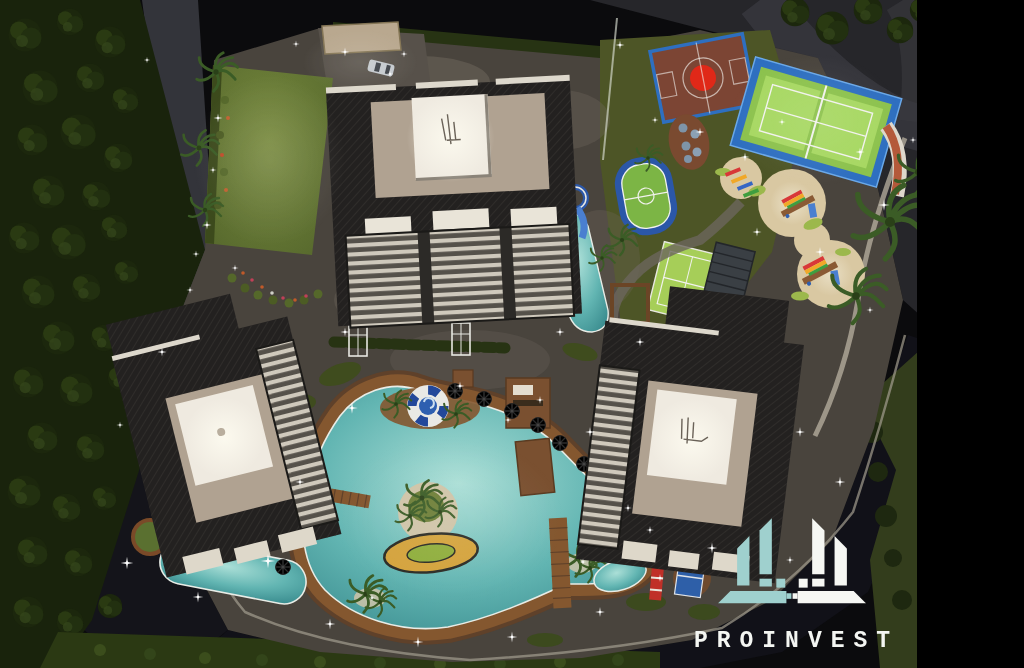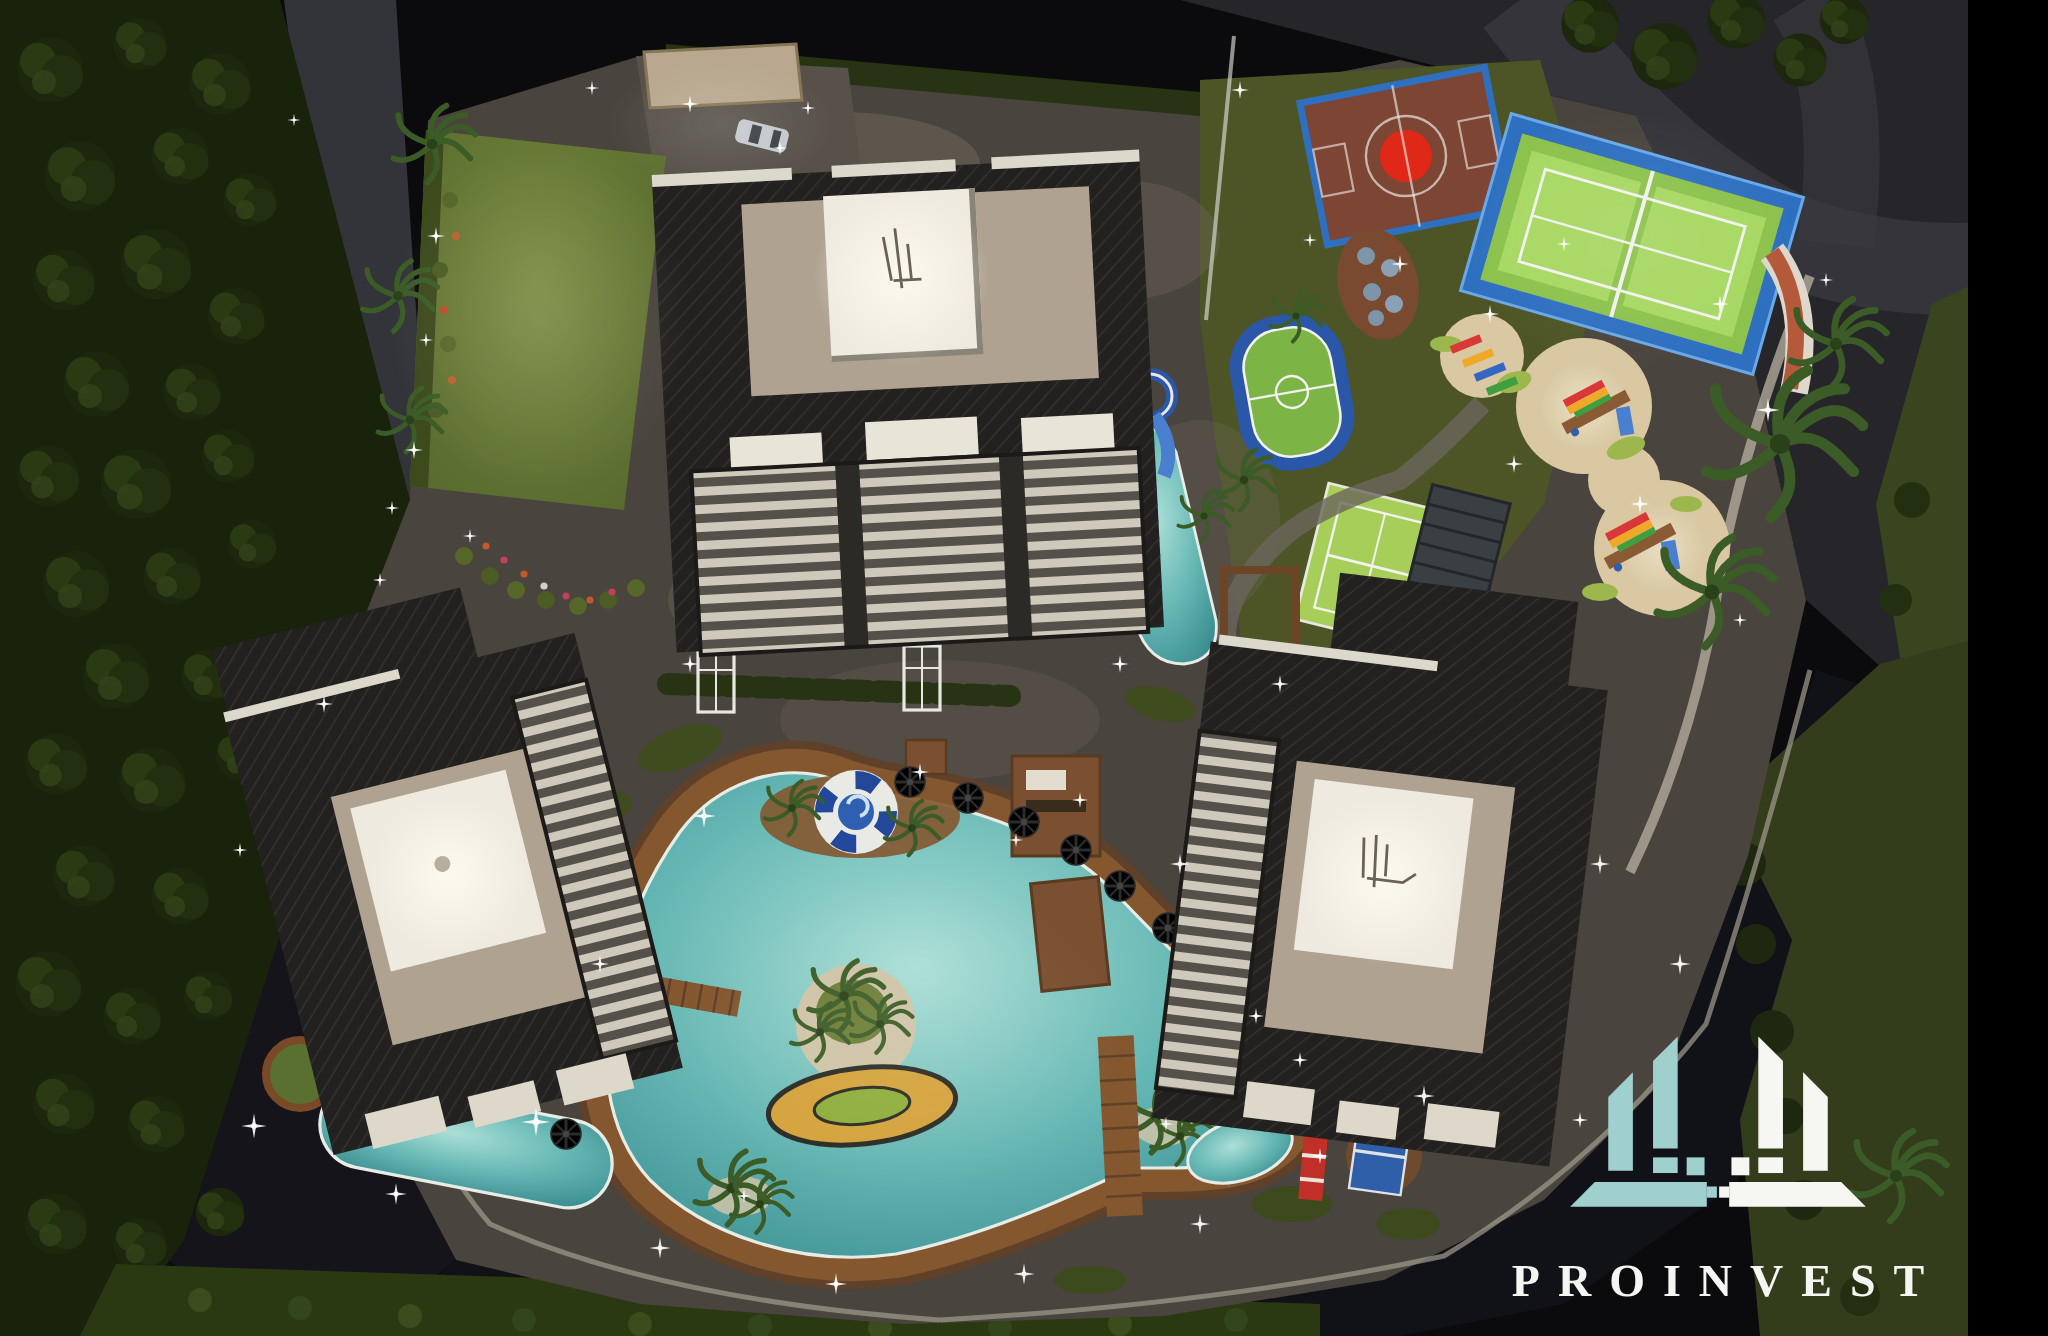--- a/index.html
+++ b/index.html
@@ -1,16 +1,16 @@
 <!DOCTYPE html>
 <html style="--night_bg: #0a0a0c; --asphalt: #27272b; --asphalt_light: #3a3a40; --road_dark: #111118; --pavement: #57514a; --pavement_light: #6f685e; --lawn: #6d7e37; --grass_right: #39451e; --grass_dark: #1a230c; --hedge: #273313; --bush: #2f3d16; --palm: #3b5c26; --roof: #232120; --roof_line: #34312f; --facade_beige: #b0a291; --rooftop_white: #efeae0; --balcony_light: #cfc9bc; --balcony_dark: #57534b; --pool_light: #a8ded6; --pool_teal: #62b5b2; --pool_deep: #37898c; --deck_wood: #84572f; --deck_dark: #5f412a; --court_clay: #7c4534; --court_red: #e02818; --sport_blue: #2e6fc0; --track_blue: #2b57a8; --turf: #8cc24d; --turf_light: #a7d862; --sand: #d9c8a2; --gold: #d4a33c; --island_green: #8fae3c; --white_line: #f2f2ee; --terracotta: #b4593a; --sparkle: #ffffff; --logo_teal: #9fd0ce; --logo_white: #f6f7f3; --brand_text: #f4f6f2;"><head>
 <meta charset="utf-8">
 <style>
   html,body{margin:0;padding:0;background:#000;}
-  .scene{position:relative;width:984px;height:668px;overflow:hidden;background:var(--night_bg,#0b0b0d);font-family:Liberation Serif, serif;}
+  .scene{position:relative;width:890px;height:668px;overflow:hidden;background:var(--night_bg,#0b0b0d);font-family:Liberation Mono, monospace;padding-left:27px;}
   .scene svg.site{position:absolute;left:0;top:0;}
   
   .logo{position:absolute;right:16px;bottom:14px;width:218px;display:flex;flex-direction:column;align-items:center;}
   .logo .mark{width:168px;height:auto;}
   .brand{margin-top:9px;color:var(--brand_text,#f4f6f2);font-size:23px;font-weight:bold;letter-spacing:9px;text-indent:9px;white-space:nowrap;}
   .f-teal{fill:var(--logo_teal)} .f-lwhite{fill:var(--logo_white)}
 </style>
 </head>
 <body>
 

